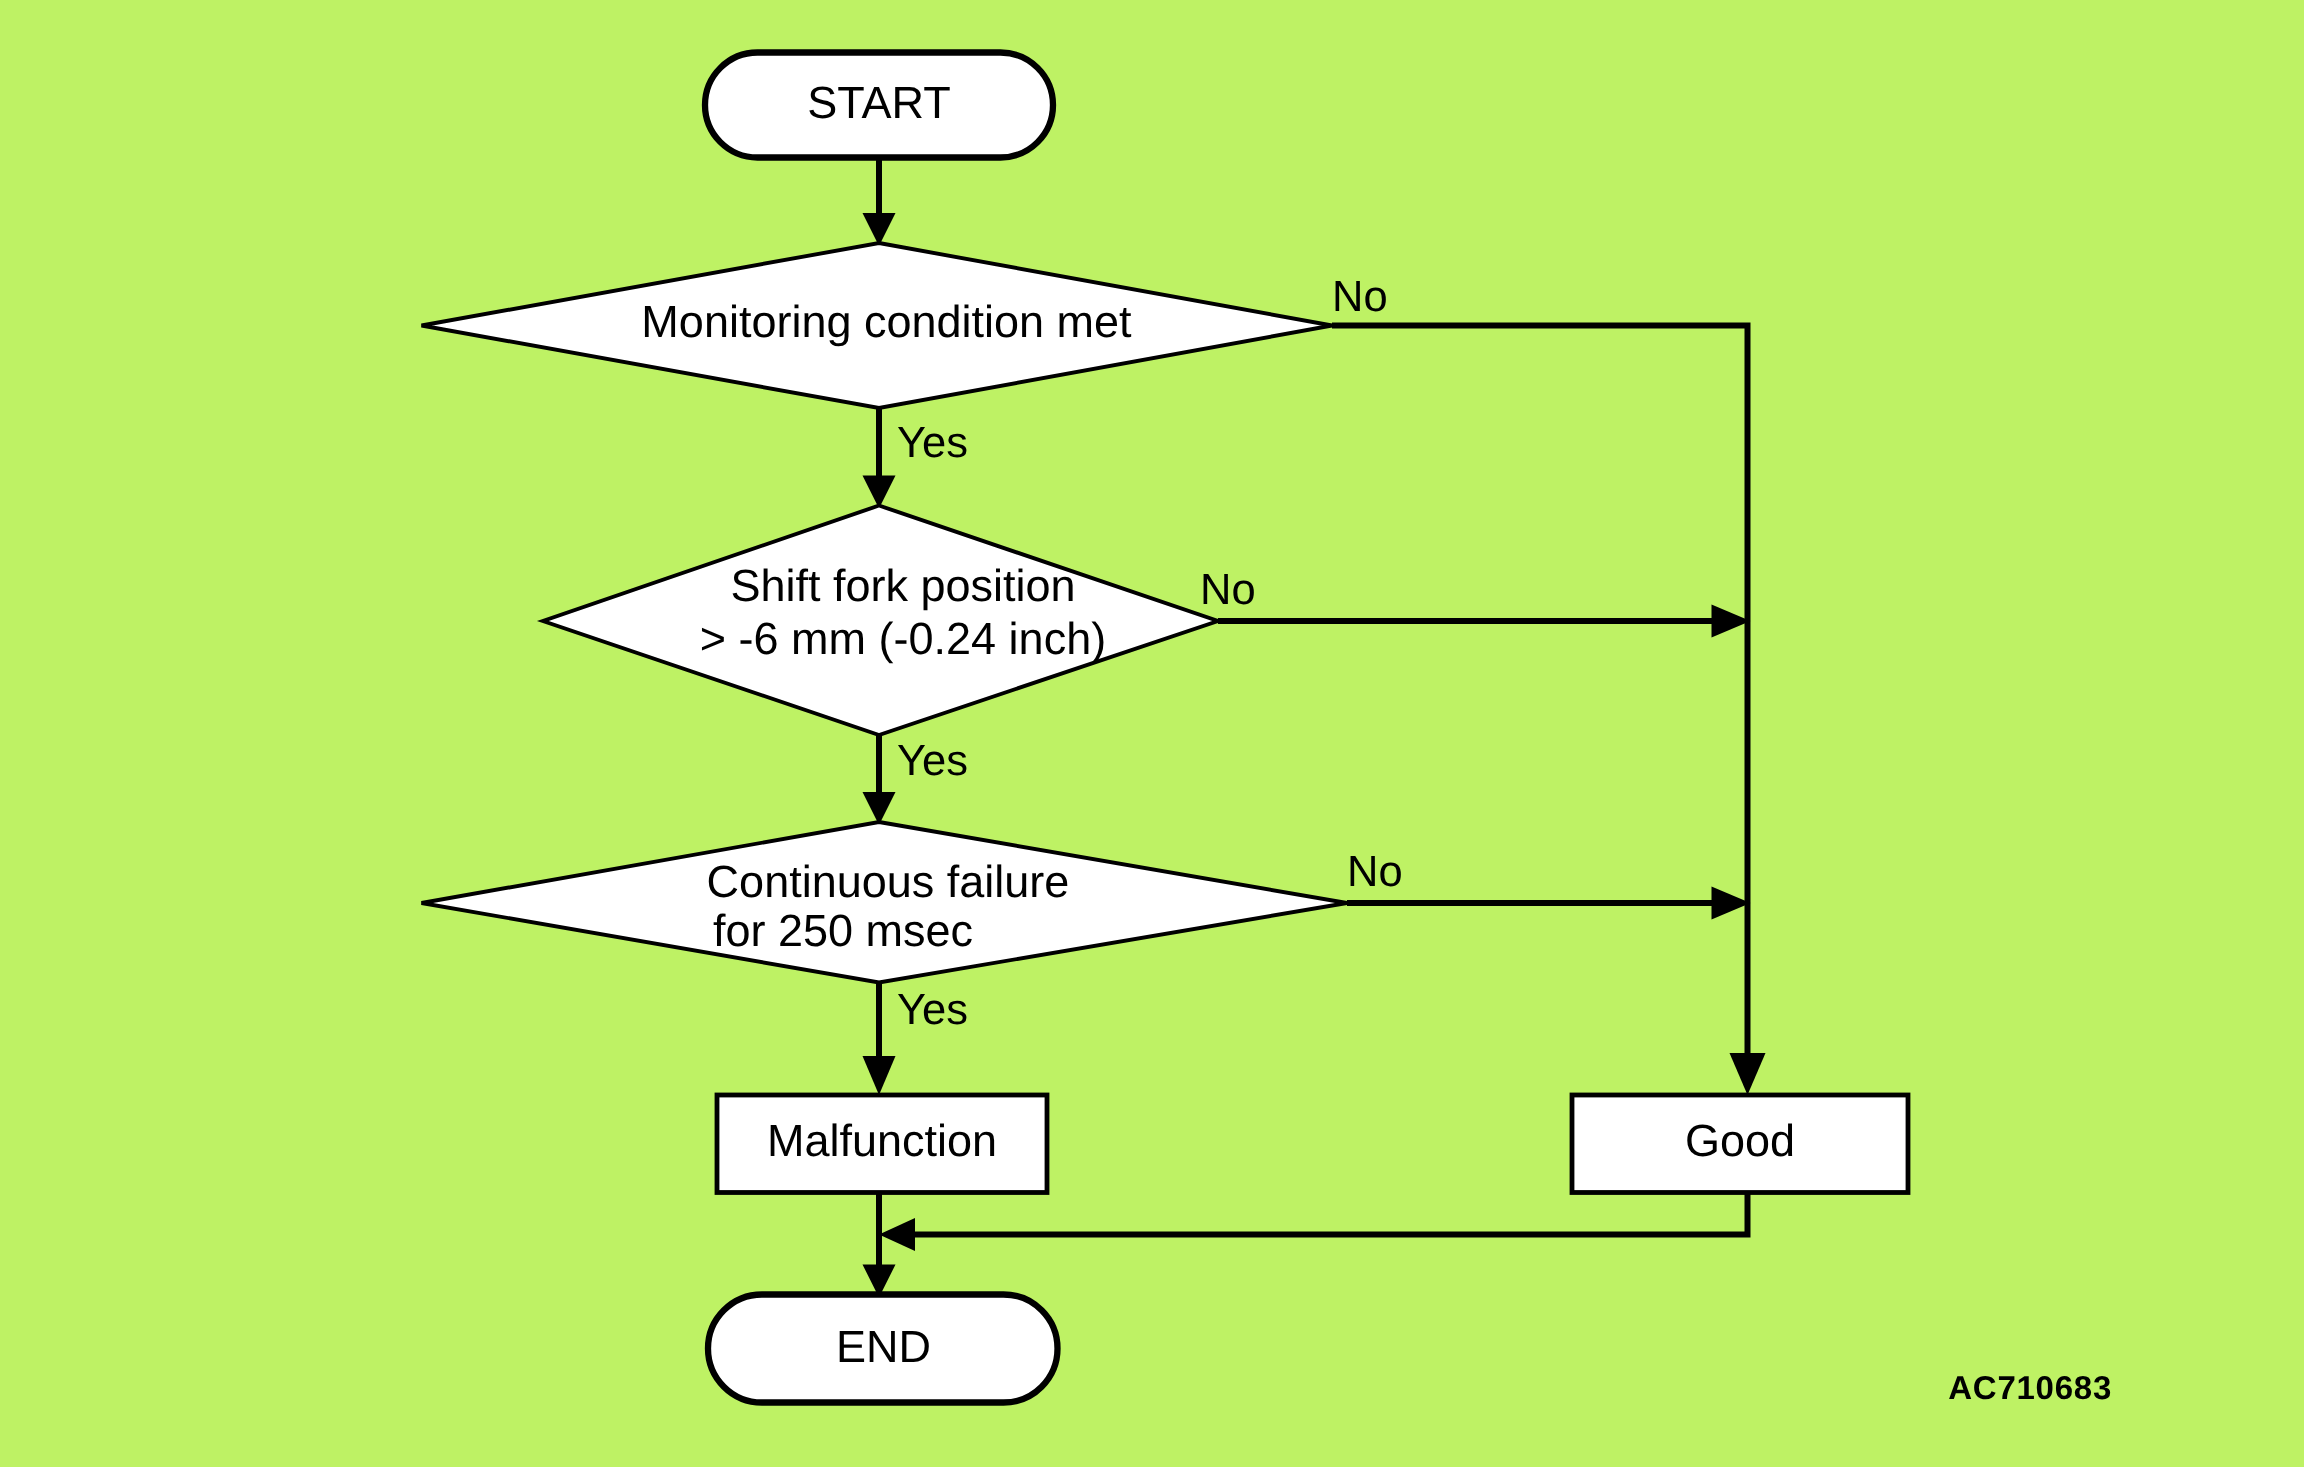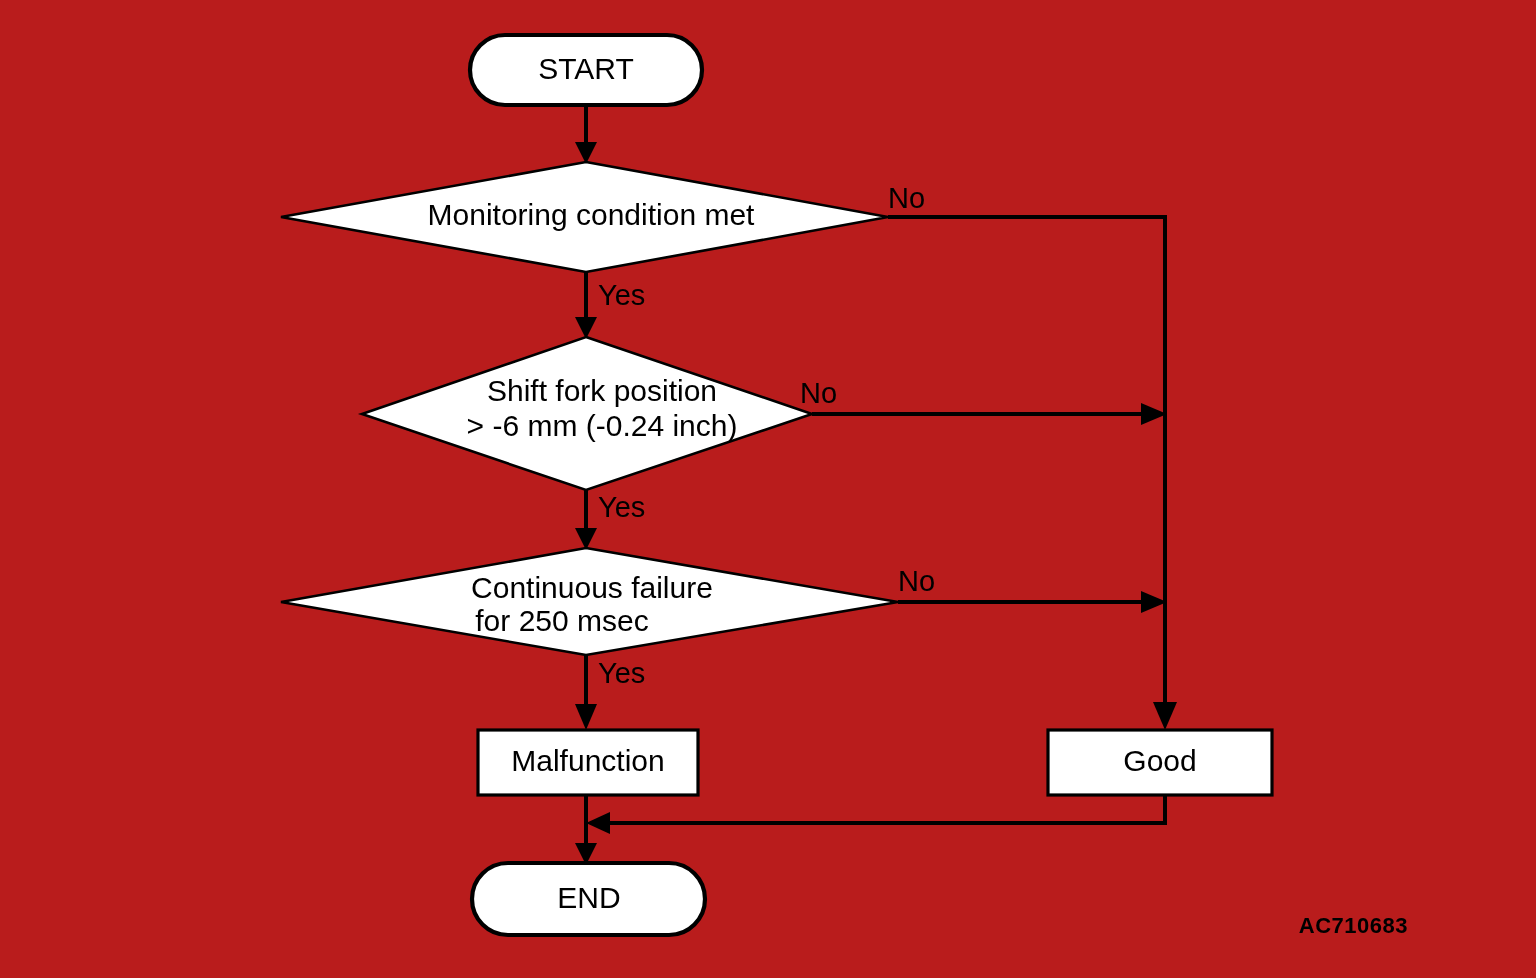--- a/index.html
+++ b/index.html
@@ -10,21 +10,21 @@
   body {
     width: 1536px;
     height: 978px;
     font-family: "Liberation Sans", sans-serif;
     overflow: hidden;
   }
   #flow-root {
     position: relative;
     width: 1536px;
     height: 978px;
-    background: #b91c1c;
+    background: #bef264;
   }
   svg.flow-canvas {
     position: absolute;
     top: 0;
     left: 0;
     width: 1536px;
     height: 978px;
     display: block;
   }
   .shape-outline {

